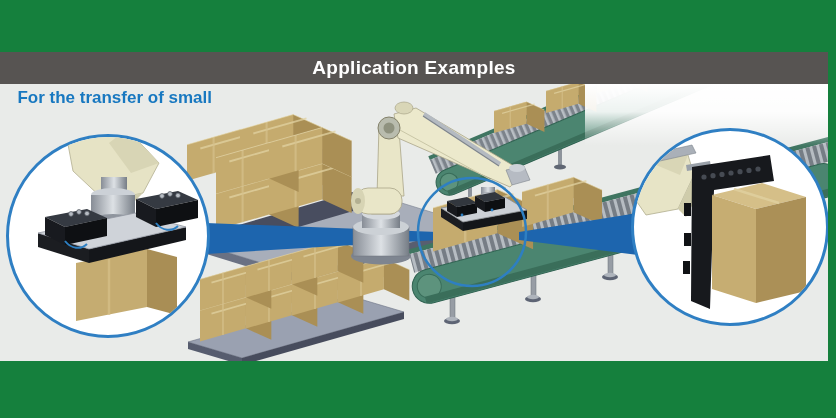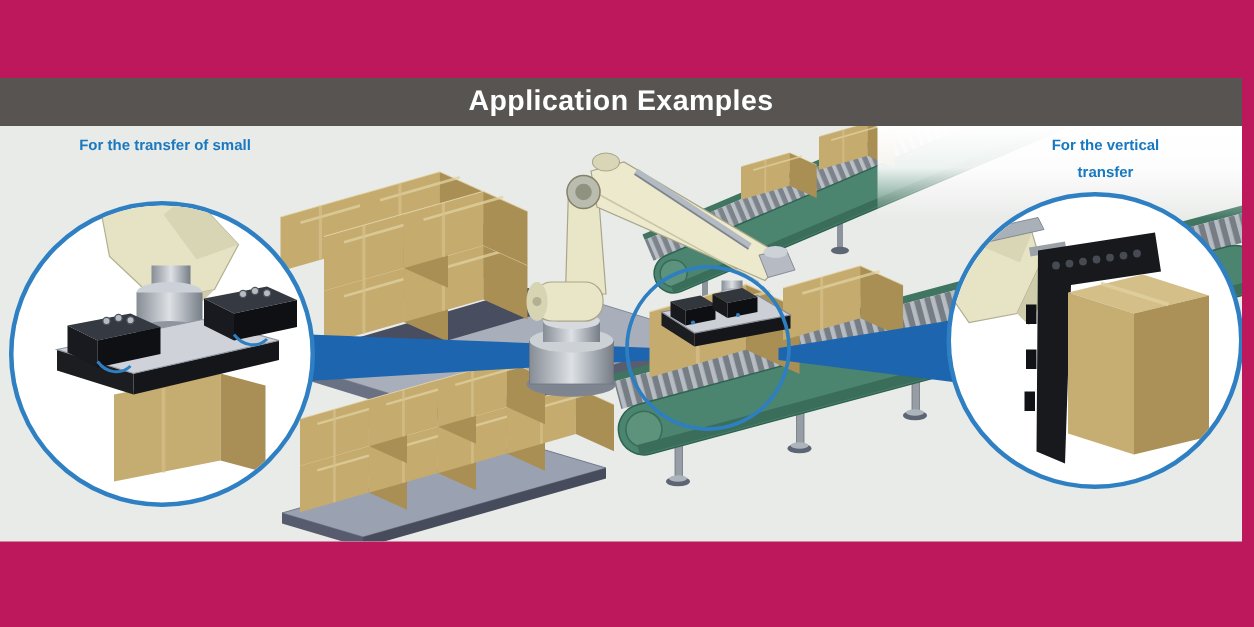--- a/index.html
+++ b/index.html
@@ -1,24 +1,24 @@
 <!DOCTYPE html>
 <html><head>
 <meta charset="utf-8">
 <style>
   html,body{margin:0;padding:0;background:#ffffff;}
-  .canvas{position:relative;width:836px;height:418px;background:#be185d;overflow:hidden;
+  .canvas{position:relative;width:836px;height:418px;background:#15803d;overflow:hidden;
           font-family:"Liberation Sans", sans-serif;}
   .header-bar{position:absolute;left:0;top:52px;width:828px;height:32px;background:#575452;
               display:flex;align-items:center;justify-content:center;}
   .header-title{color:#ffffff;font-size:19px;font-weight:bold;letter-spacing:.3px;}
   .stage{position:absolute;left:0;top:84px;width:828px;height:277px;background:#e9ebe9;overflow:hidden;}
   .scene{position:absolute;left:0;top:0;width:828px;height:277px;}
-  .callout-label{position:absolute;color:#1878c0;font-size:10px;font-weight:bold;line-height:18px;
-                 text-align:center;z-index:6;}
+  .callout-label{position:absolute;color:#1878c0;font-size:17px;font-weight:bold;line-height:18px;
+                 text-align:right;z-index:6;}
   .callout-label.left{left:8px;top:5px;width:204px;}
   .callout-label.right{left:650px;top:5px;width:174px;}
   .callout-label span{display:block;}
   .callout-circle{position:absolute;border-radius:50%;background:#ffffff;border:3px solid #2f7fc3;
                   overflow:hidden;z-index:5;box-sizing:border-box;}
   .circle-left{left:6px;top:50px;width:204px;height:204px;}
   .circle-right{left:631px;top:44px;width:198px;height:198px;}
   .callout-circle svg{position:absolute;left:0;top:0;}
 </style>
 </head>
@@ -186,24 +186,20 @@
       <path d="M519,148 L638,129 638,171 519,156 Z" fill="#1d65ae"></path>
 
       <circle cx="472" cy="148" r="54" fill="none" stroke="#2e7fc2" stroke-width="2.5"></circle>
 
       <rect x="585" y="0" width="243" height="62" fill="url(#gFade)"></rect>
     </svg>
 
     <div class="callout-label left">
       <span>For the transfer of small</span>
     </div>
-    <div class="callout-label right">
-      <span>For the vertical</span>
-      <span>transfer</span>
-    </div>
 
     <div class="callout-circle circle-left">
       <svg viewBox="0 0 198 198" width="198" height="198">
         <defs>
           <g id="lmod">
             <path d="M0,0 L42,-8 62,1 20,10 Z" fill="#353a42"></path>
             <path d="M0,0 L20,10 20,28 0,18 Z" fill="#181a1f"></path>
             <path d="M20,10 L62,1 62,19 20,28 Z" fill="#0e1013"></path>
             <circle cx="26" cy="-3" r="2.4" fill="#b6bcc3" stroke="#50555d" stroke-width=".8"></circle>
             <circle cx="34" cy="-5" r="2.4" fill="#b6bcc3" stroke="#50555d" stroke-width=".8"></circle>

